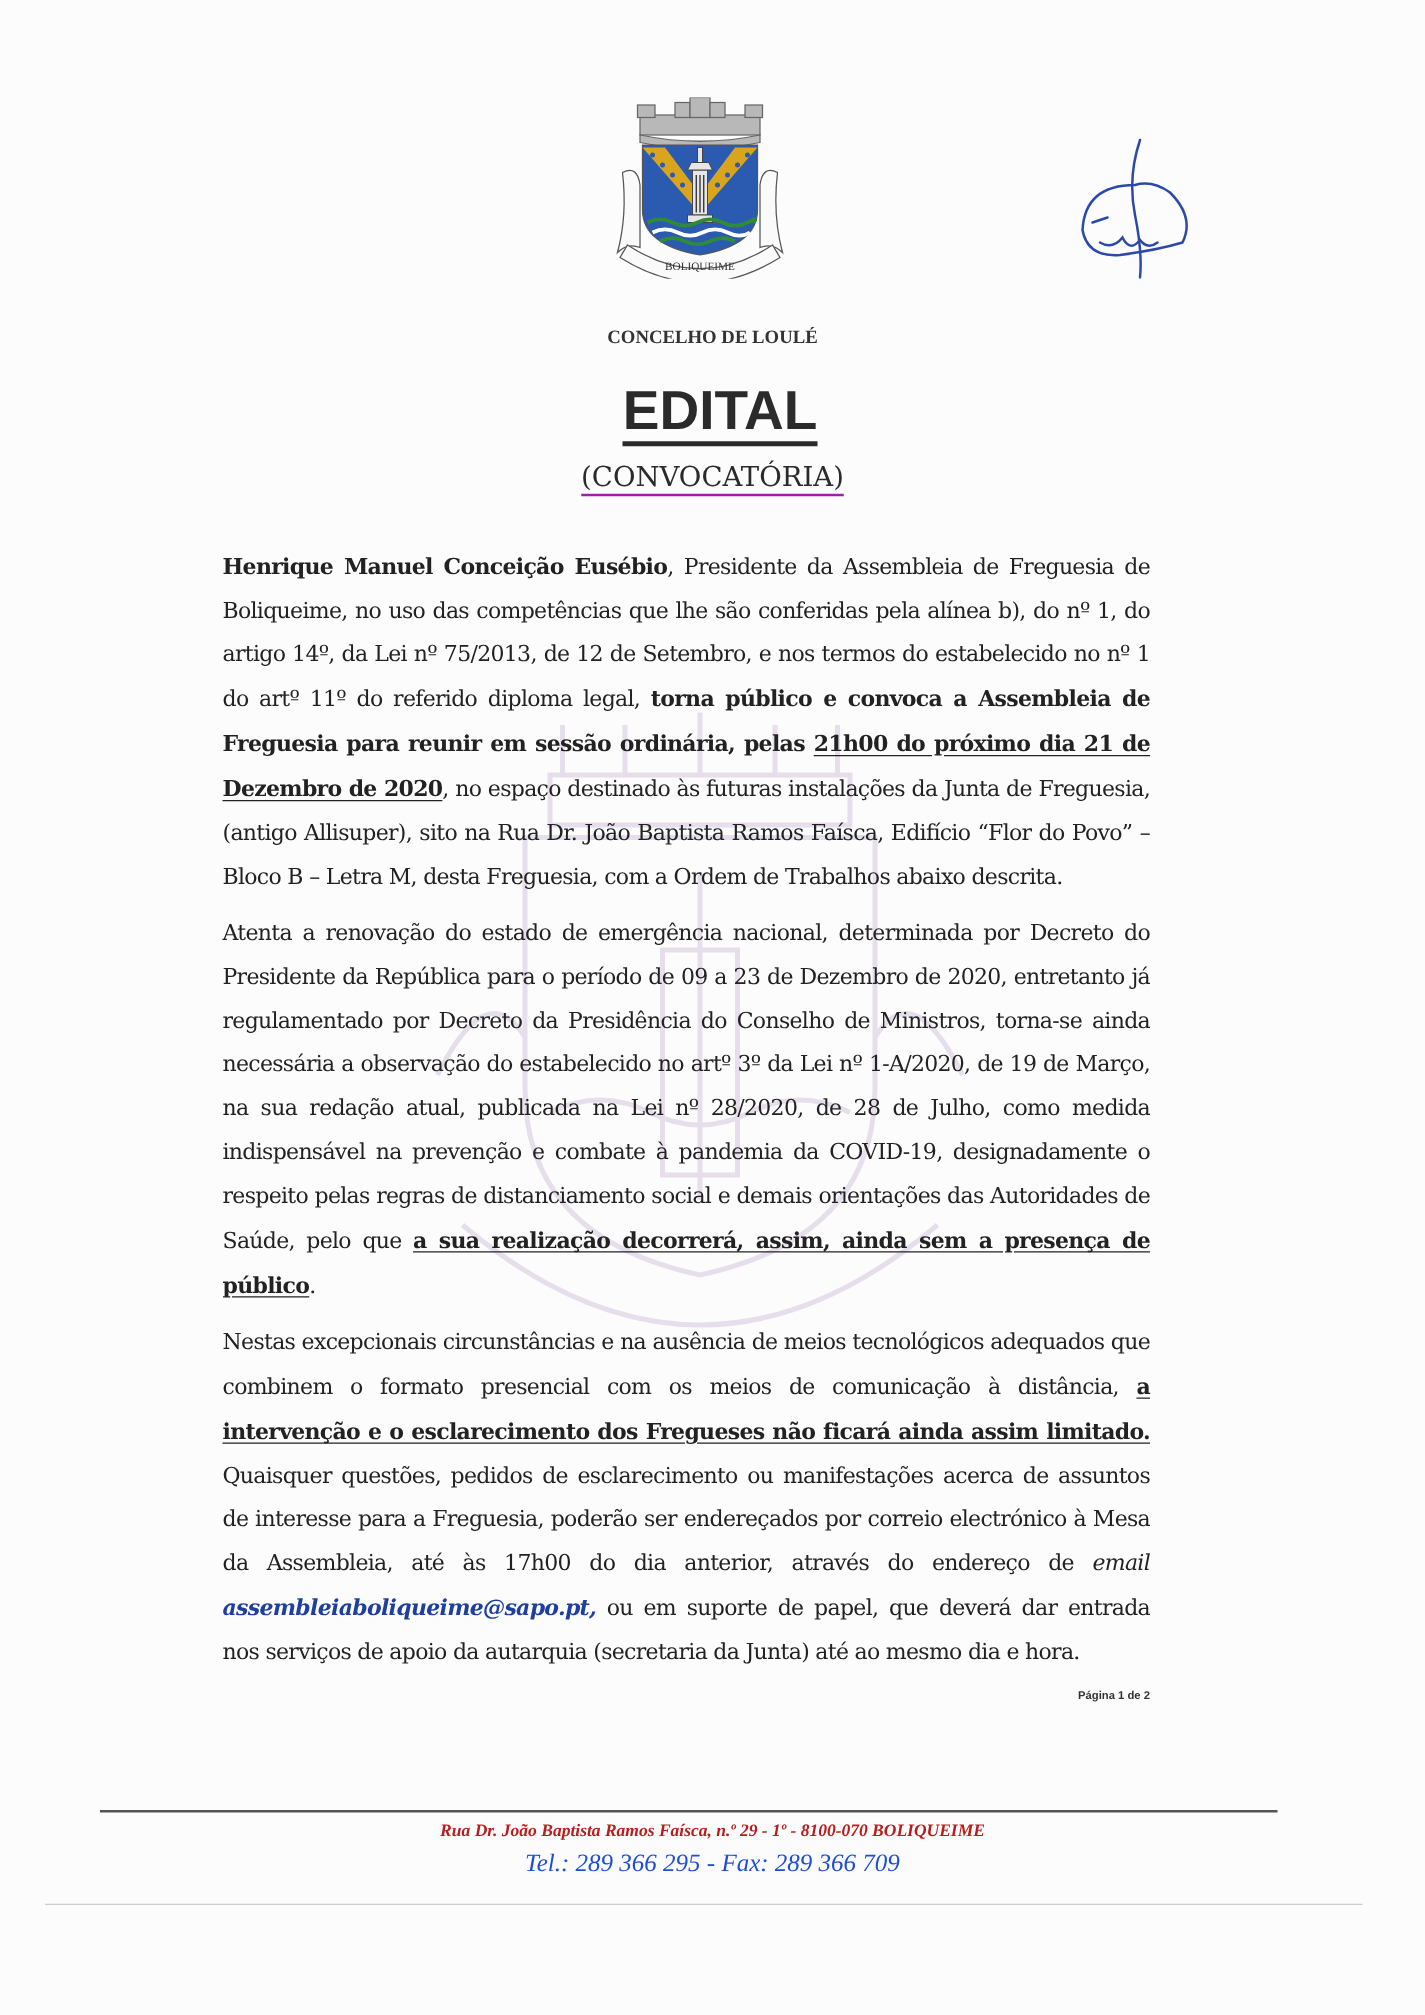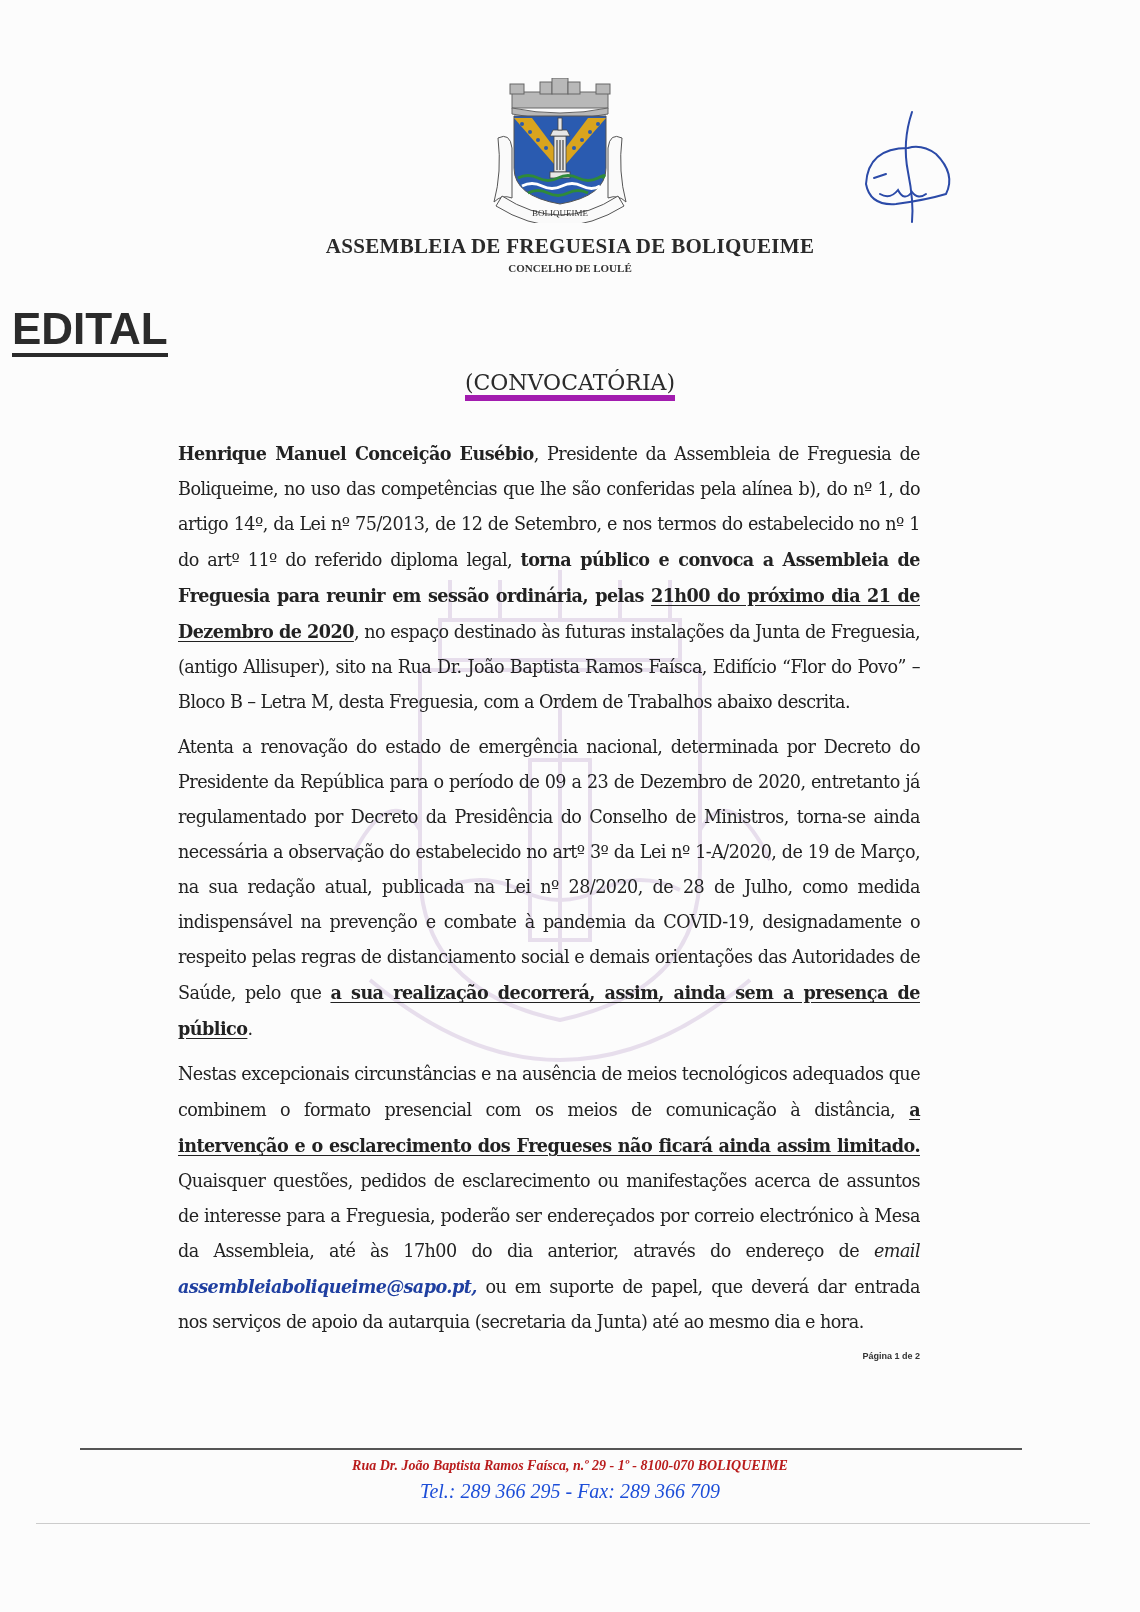--- a/index.html
+++ b/index.html
@@ -10,32 +10,32 @@
   .page { position: absolute; inset: 0; background: #fcfcfc; }
   .watermark { position: absolute; left: 330px; top: 560px; width: 460px; height: 560px; opacity: 0.18; pointer-events: none; }
   .crest { position: absolute; left: 490px; top: 78px; width: 140px; height: 145px; }
   .signature { position: absolute; left: 860px; top: 108px; width: 110px; height: 120px; }
   .org-title {
     position: absolute; left: 0; right: 0; top: 234px; text-align: center;
     font-family: "Liberation Serif", serif; font-size: 21px; font-weight: bold; color: #2a2a2a; letter-spacing: 0.3px;
   }
   .org-sub {
     position: absolute; left: 0; right: 0; top: 262px; text-align: center;
-    font-family: "Liberation Serif", serif; font-size: 11px; font-weight: bold; color: #333;
+    font-family: "Liberation Serif", serif; font-size: 15px; font-weight: bold; color: #333;
   }
   .edital {
-    position: absolute; left: 12px; right: 0; top: 304px; text-align: left;
+    position: absolute; left: 12px; right: 0; top: 304px; text-align: center;
     font-family: "Liberation Sans", sans-serif; font-size: 44px; font-weight: bold; color: #2b2b2b;
   }
   .edital span { border-bottom: 4px solid #2b2b2b; padding-bottom: 0px; }
   .convocatoria {
     position: absolute; left: 0; right: 0; top: 370px; text-align: center;
     font-family: "DejaVu Serif", serif; font-size: 22px; color: #2b2b2b;
   }
-  .convocatoria span { border-bottom: 6px solid #a21caf; }
+  .convocatoria span { border-bottom: 2px solid #a21caf; }
   .body-text {
     position: absolute; left: 178px; width: 742px; top: 436px;
     font-family: "DejaVu Serif", serif; font-size: 17.6px; line-height: 35px; text-align: justify; color: #222;
     letter-spacing: -0.55px; word-spacing: 0px;
   }
   .body-text p { margin: 0 0 10px 0; }
   .b { font-weight: bold; }
   .u { text-decoration: underline; text-underline-offset: 3px; }
   .email { color: #1f3fa0; font-style: italic; font-weight: bold; }
   .it { font-style: italic; }
@@ -120,21 +120,20 @@
   </svg>
 
   <svg class="signature" viewBox="0 0 110 120">
     <g fill="none" stroke="#2b4aa8" stroke-width="2" stroke-linecap="round">
       <path d="M52 4 q-10 30 -4 60 q6 30 4 50"></path>
       <path d="M48 40 q-40 0 -42 36 q4 22 30 20 q30 -4 50 -10 q10 -20 -10 -40 q-14 -10 -28 -6"></path>
       <path d="M14 70 l12 -4 M20 86 q10 6 18 -4 q6 12 14 2 q6 8 14 2"></path>
     </g>
   </svg>
 
-  <div class="org-title">ASSEMBLEIA DE FREGUESIA DE BOLIQUEIME</div>
   <div class="org-sub">CONCELHO DE LOULÉ</div>
 
   <div class="edital"><span>EDITAL</span></div>
   <div class="convocatoria"><span>(CONVOCATÓRIA)</span></div>
 
   <div class="body-text">
     <p><span class="b">Henrique Manuel Conceição Eusébio</span><span>, Presidente da Assembleia de Freguesia de Boliqueime, no uso das competências que lhe são conferidas pela alínea b), do nº 1, do artigo 14º, da Lei nº 75/2013, de 12 de Setembro, e nos termos do estabelecido no nº 1 do artº 11º do referido diploma legal, </span><span class="b">torna público e convoca a Assembleia de Freguesia para reunir em sessão ordinária, pelas </span><span class="b u">21h00 do próximo dia 21 de Dezembro de 2020</span><span>, no espaço destinado às futuras instalações da Junta de Freguesia, (antigo Allisuper), sito na Rua Dr. João Baptista Ramos Faísca, Edifício “Flor do Povo” – Bloco B – Letra M, desta Freguesia, com a Ordem de Trabalhos abaixo descrita.</span></p>
 
     <p><span>Atenta a renovação do estado de emergência nacional, determinada por Decreto do Presidente da República para o período de 09 a 23 de Dezembro de 2020, entretanto já regulamentado por Decreto da Presidência do Conselho de Ministros, torna-se ainda necessária a observação do estabelecido no artº 3º da Lei nº 1-A/2020, de 19 de Março, na sua redação atual, publicada na Lei nº 28/2020, de 28 de Julho, como medida indispensável na prevenção e combate à pandemia da COVID-19, designadamente o respeito pelas regras de distanciamento social e demais orientações das Autoridades de Saúde, pelo que </span><span class="b u">a sua realização decorrerá, assim, ainda sem a presença de público</span><span>.</span></p>
 

